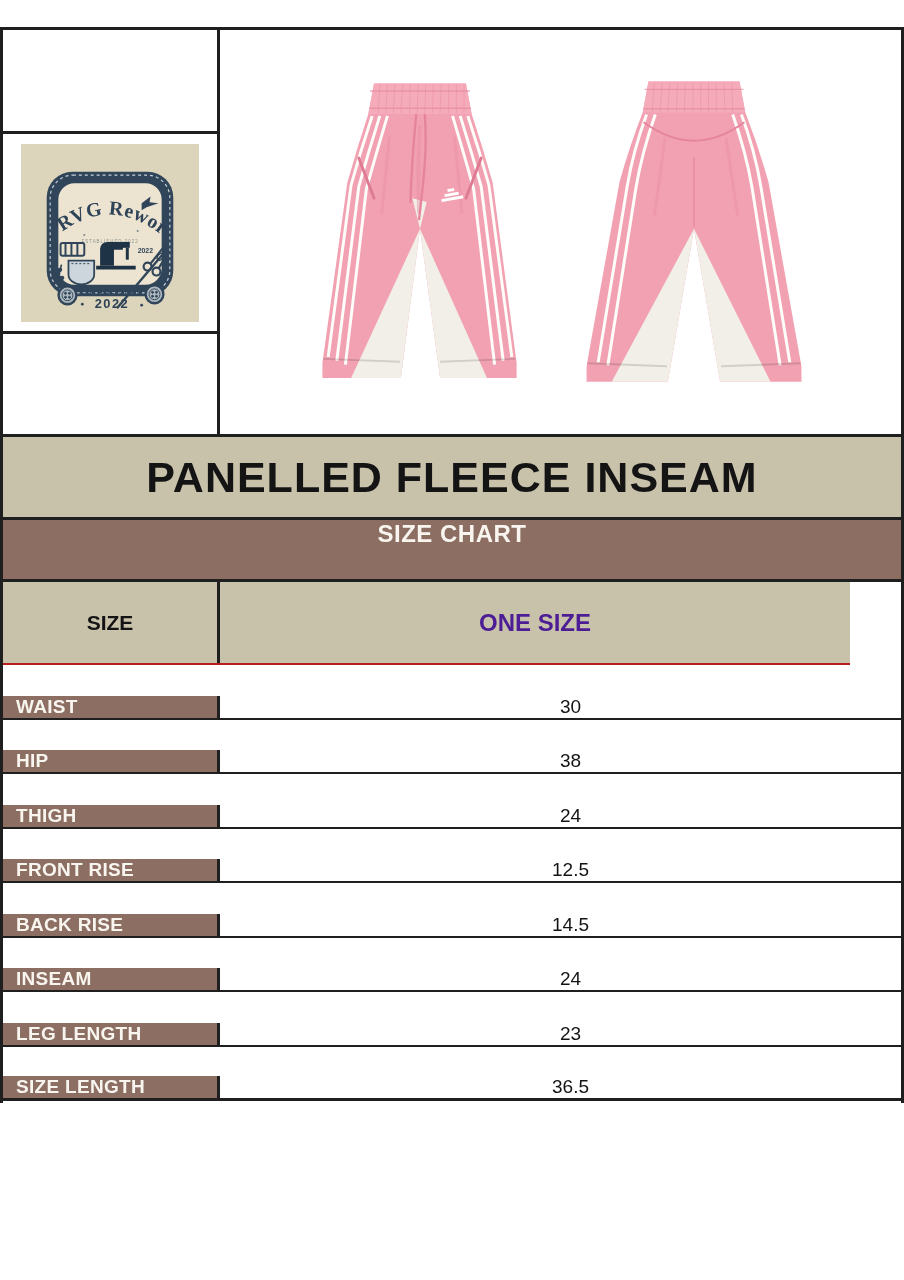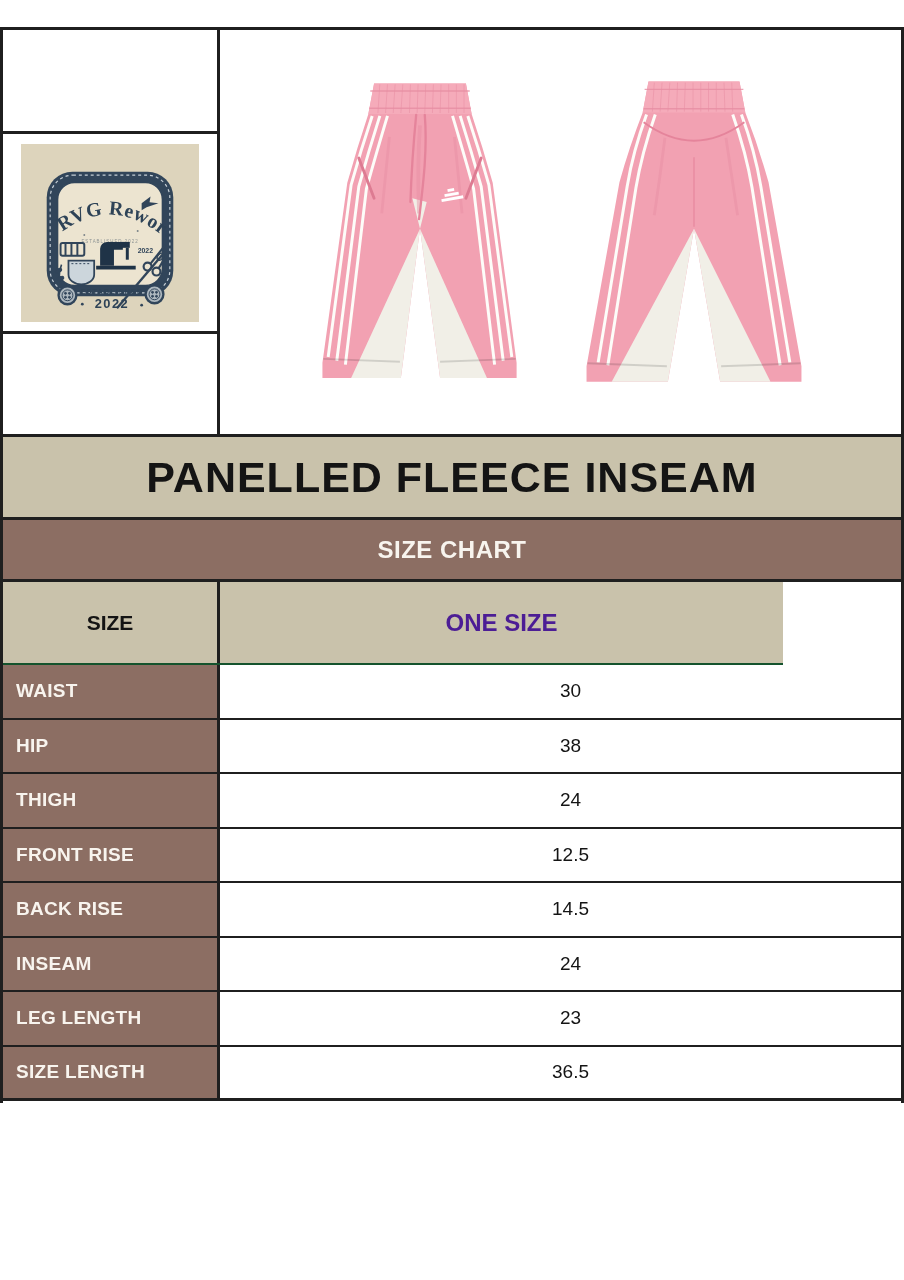--- a/index.html
+++ b/index.html
@@ -19,31 +19,31 @@
 
   .right-col { flex:1; display:flex; align-items:flex-start; justify-content:center; gap:34px; padding-top:40px; background:#ffffff; }
   .pants-svg { display:block; }
 
   
   .title-bar { width:898px; height:83px; background:#c9c2ab; border-bottom:3px solid #1f1f1f;
                display:flex; align-items:center; justify-content:center; }
   .title-bar h1 { font-size:43px; font-weight:bold; color:#141414; letter-spacing:1px; }
 
   .size-bar { width:898px; height:62px; background:#8c6e63; border-bottom:3px solid #1f1f1f;
-              display:flex; align-items:center; justify-content:center; }
+              display:flex; justify-content:center; }
   .size-bar h2 { font-size:24px; font-weight:bold; color:#f8f4ee; letter-spacing:0.5px; }
 
   
-  .thead { width:780px; height:83px; display:flex; background:#c9c2ab; border-bottom:2px solid #14532d; }
+  .thead { width:847px; height:83px; display:flex; background:#c9c2ab; border-bottom:2px solid #b91c1c; }
   .th-size { width:217px; border-right:3px solid #1f1f1f; display:flex; align-items:center; justify-content:center;
              font-size:21px; font-weight:bold; color:#141414; }
   .th-onesize { flex:1; display:flex; align-items:center; justify-content:center;
                 font-size:24px; font-weight:bold; color:#4c1d95; }
 
-  .trow { width:898px; height:54.5px; display:flex; border-bottom:2px solid #1f1f1f; }
+  .trow { width:898px; height:54.5px; display:flex; border-bottom:2px solid #1f1f1f;align-items:flex-end; }
   .trow:last-child { border-bottom:3px solid #1f1f1f; }
   .trow .label { width:217px; background:#8c6e63; border-right:3px solid #1f1f1f;
                  display:flex; align-items:center; padding-left:13px;
                  font-size:19px; font-weight:bold; color:#f8f4ee; letter-spacing:0.3px; }
   .trow .value { flex:1; background:#ffffff; display:flex; align-items:center; justify-content:center;
                  font-size:19px; color:#141414;margin-left:20px; }
 </style>
 </head>
 <body>
 

